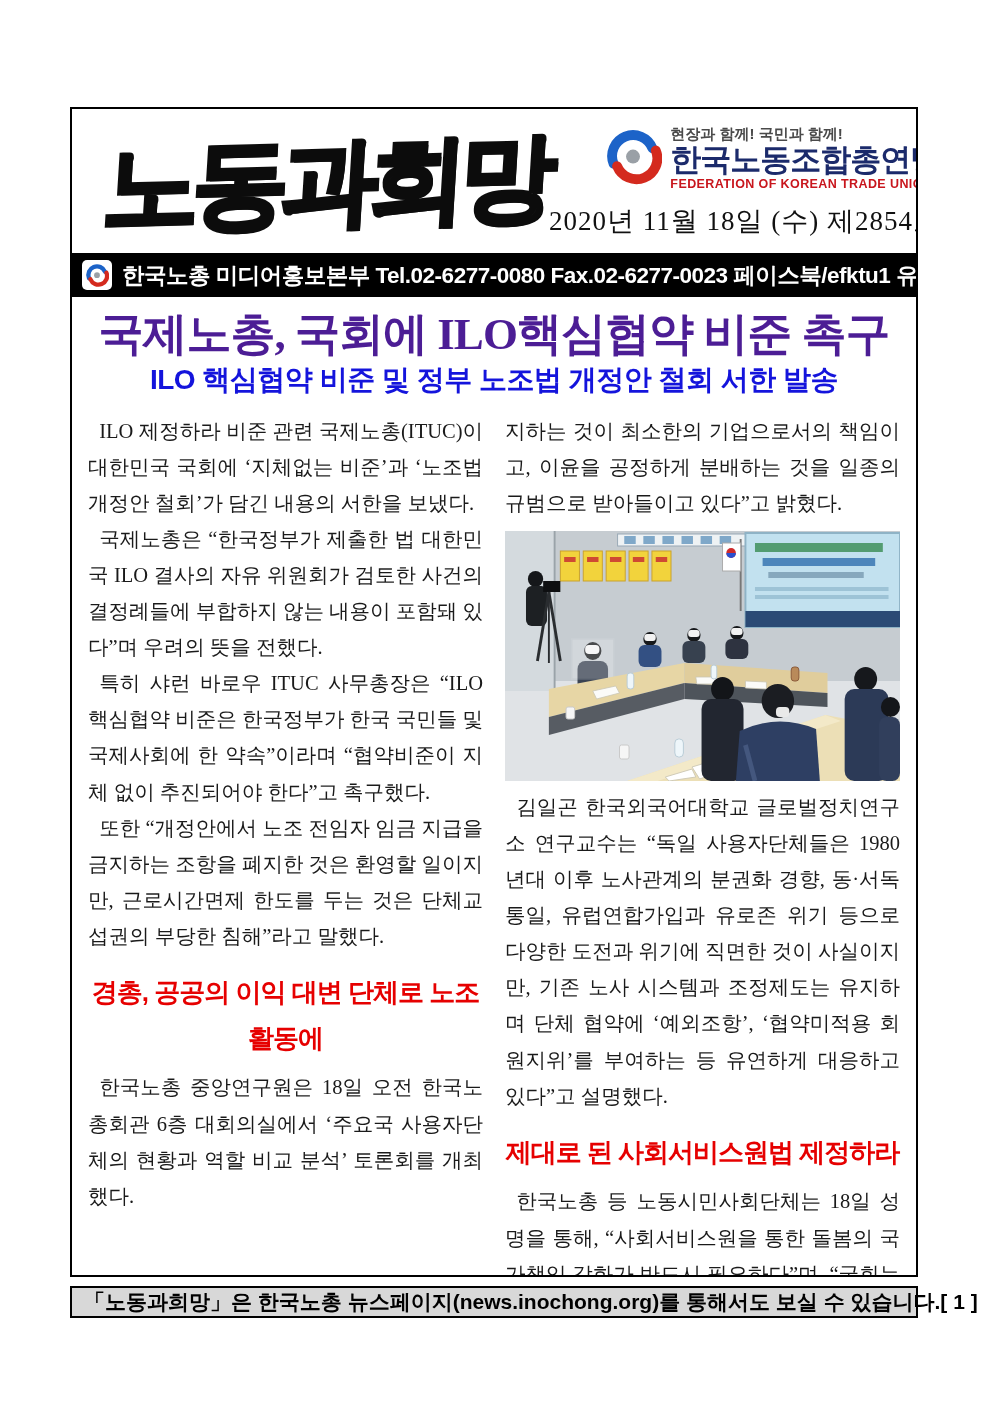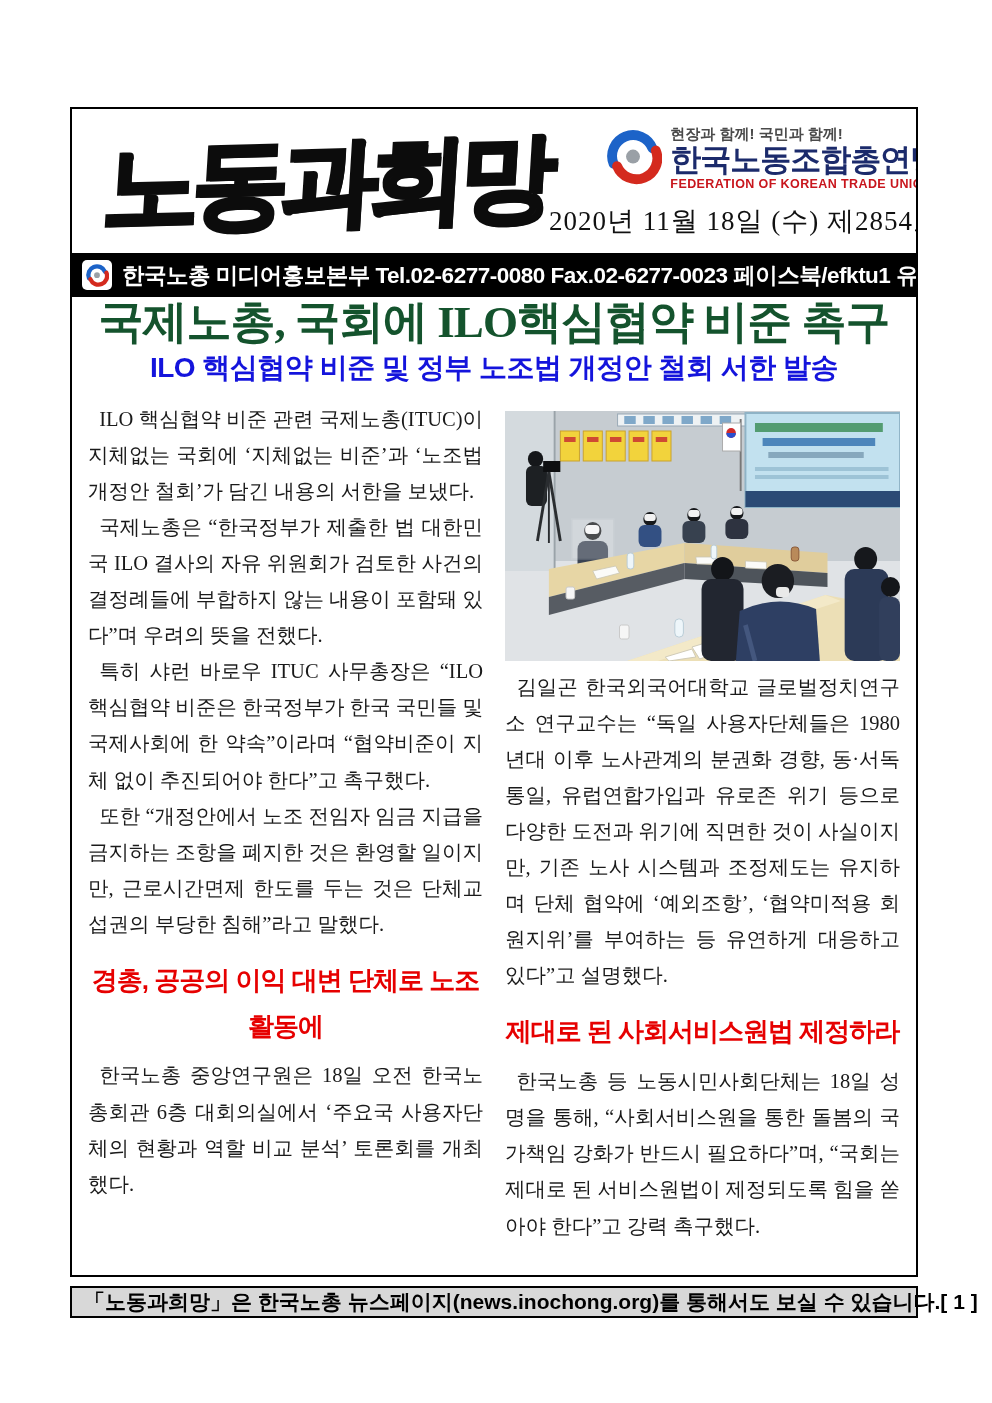--- a/index.html
+++ b/index.html
@@ -33,21 +33,21 @@
     height:44px;background:#000;display:flex;align-items:center;gap:10px;
     padding:0 10px;box-sizing:border-box;
   }
   .info-emblem-box{width:30px;height:30px;background:#fff;border-radius:5px;display:flex;align-items:center;justify-content:center;flex:0 0 auto;}
   .info-text{
     font-family:"Liberation Sans","DejaVu Sans",sans-serif;
     color:#fff;font-weight:bold;font-size:22.5px;letter-spacing:-0.5px;white-space:nowrap;
   }
   
   .headline{
-    margin-top:0;text-align:center;color:#14532d;font-weight:bold;
+    margin-top:12px;text-align:center;color:#4c1d95;font-weight:bold;
     font-size:45px;letter-spacing:-1px;line-height:1.15;
     font-family:"Liberation Serif","DejaVu Serif",serif;
   }
   .subheadline{
     margin-top:0;text-align:center;color:#1414dc;font-weight:bold;
     font-size:28px;letter-spacing:-0.5px;
     font-family:"Liberation Sans","DejaVu Sans",sans-serif;
   }
   
   .columns{display:flex;gap:22px;padding:14px 16px 0 16px;}
@@ -111,30 +111,31 @@
     </span>
     <span class="info-text">한국노총 미디어홍보본부 Tel.02-6277-0080 Fax.02-6277-0023 페이스북/efktu1 유튜브/inochong</span>
   </div>
 
   <div class="headline">국제노총, 국회에 ILO핵심협약 비준 촉구</div>
   <div class="subheadline">ILO 핵심협약 비준 및 정부 노조법 개정안 철회 서한 발송</div>
 
   <div class="columns">
 
     <div class="col">
-      <p>ILO 핵심협약 비준 관련 국제노총(ITUC)이 지체없는 국회에 ‘지체없는 비준’과 ‘노조법 개정안 철회’가 담긴 내용의 서한을 보냈다.</p>
+      <p>ILO 제정하라 비준 관련 국제노총(ITUC)이 대한민국 국회에 ‘지체없는 비준’과 ‘노조법 개정안 철회’가 담긴 내용의 서한을 보냈다.</p>
       <p>국제노총은 “한국정부가 제출한 법 대한민국 ILO 결사의 자유 위원회가 검토한 사건의 결정례들에 부합하지 않는 내용이 포함돼 있다”며 우려의 뜻을 전했다.</p>
       <p>특히 샤런 바로우 ITUC 사무총장은 “ILO 핵심협약 비준은 한국정부가 한국 국민들 및 국제사회에 한 약속”이라며 “협약비준이 지체 없이 추진되어야 한다”고 촉구했다.</p>
       <p>또한 “개정안에서 노조 전임자 임금 지급을 금지하는 조항을 폐지한 것은 환영할 일이지만, 근로시간면제 한도를 두는 것은 단체교섭권의 부당한 침해”라고 말했다.</p>
       <div class="section-heading">경총, 공공의 이익 대변 단체로 노조활동에</div>
       <p>한국노총 중앙연구원은 18일 오전 한국노총회관 6층 대회의실에서 ‘주요국 사용자단체의 현황과 역할 비교 분석’ 토론회를 개최했다.</p>
 
     </div>
 
     <div class="col">
+      <p class="no-indent">지하는 것이 최소한의 기업으로서의 책임이고, 이윤을 공정하게 분배하는 것을 일종의 규범으로 받아들이고 있다”고 밝혔다.</p>
 
       <div class="photo-wrap">
         <svg viewBox="0 0 414 250" preserveAspectRatio="none">
 
           <rect x="0" y="0" width="414" height="250" fill="#c6ccd1"></rect>
           <rect x="0" y="150" width="414" height="100" fill="#e0e3e6"></rect>
           <rect x="0" y="0" width="52" height="160" fill="#d4dade"></rect>
           <line x1="52" y1="0" x2="52" y2="160" stroke="#9aa3a9" stroke-width="2"></line>
 
           <rect x="118" y="3" width="150" height="12" fill="#eef2f4" stroke="#98a7b5" stroke-width="1"></rect>

